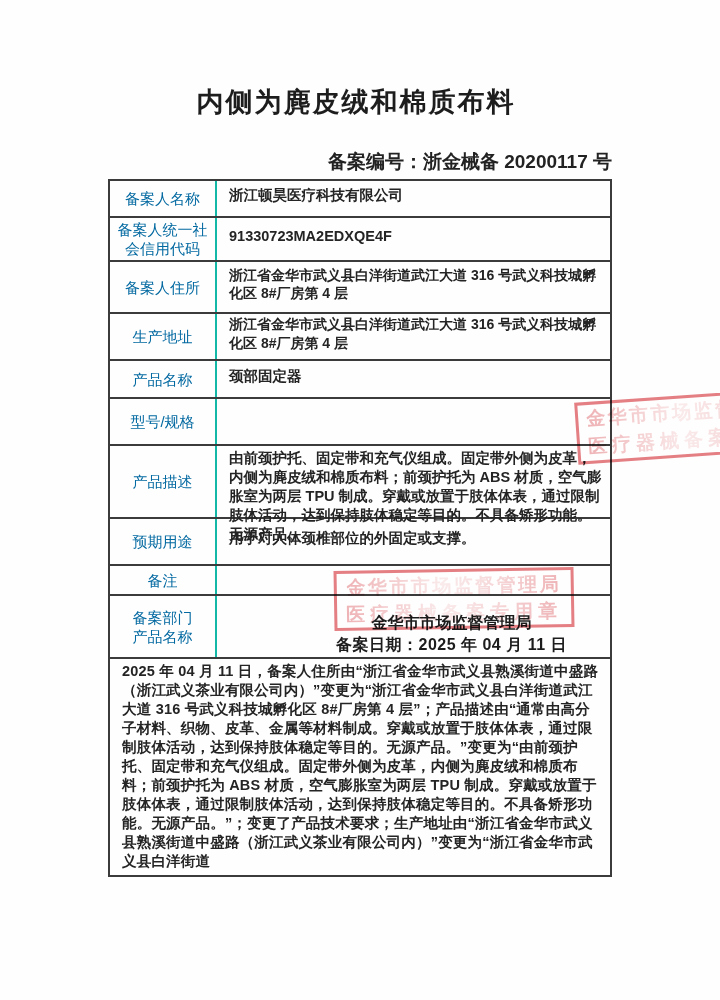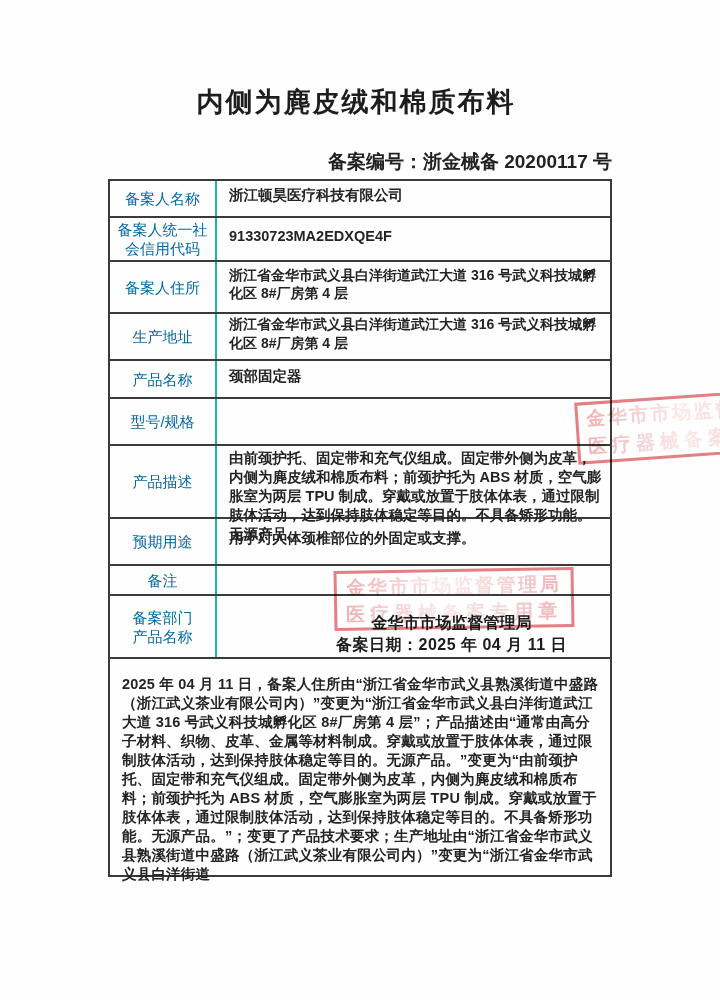--- a/index.html
+++ b/index.html
@@ -57,21 +57,21 @@
     flex: 1;
     align-items: center;
     padding: 2px 8px 8px 12px;
     font-size: 14.5px;
     font-weight: 700;
     line-height: 19px;
     color: #242424;
   }
   .cell.value.top { align-items: flex-start; padding-top: 3px; }
   .lbl-line { display: block; }
-  .long-text { font-size: 14px; line-height: 18.1px; letter-spacing: 0.2px; margin-top: 13px; }
+  .long-text { font-size: 14px; line-height: 18.1px; letter-spacing: 0.2px; }
   .desc-text { font-size: 14px; line-height: 17.8px; }
 
   .dept-block {
     width: 100%;
     text-align: center;
     transform: translateX(42px);
     padding-top: 14px;
     font-size: 16px;
     font-weight: 700;
     color: #1c1c1c;

